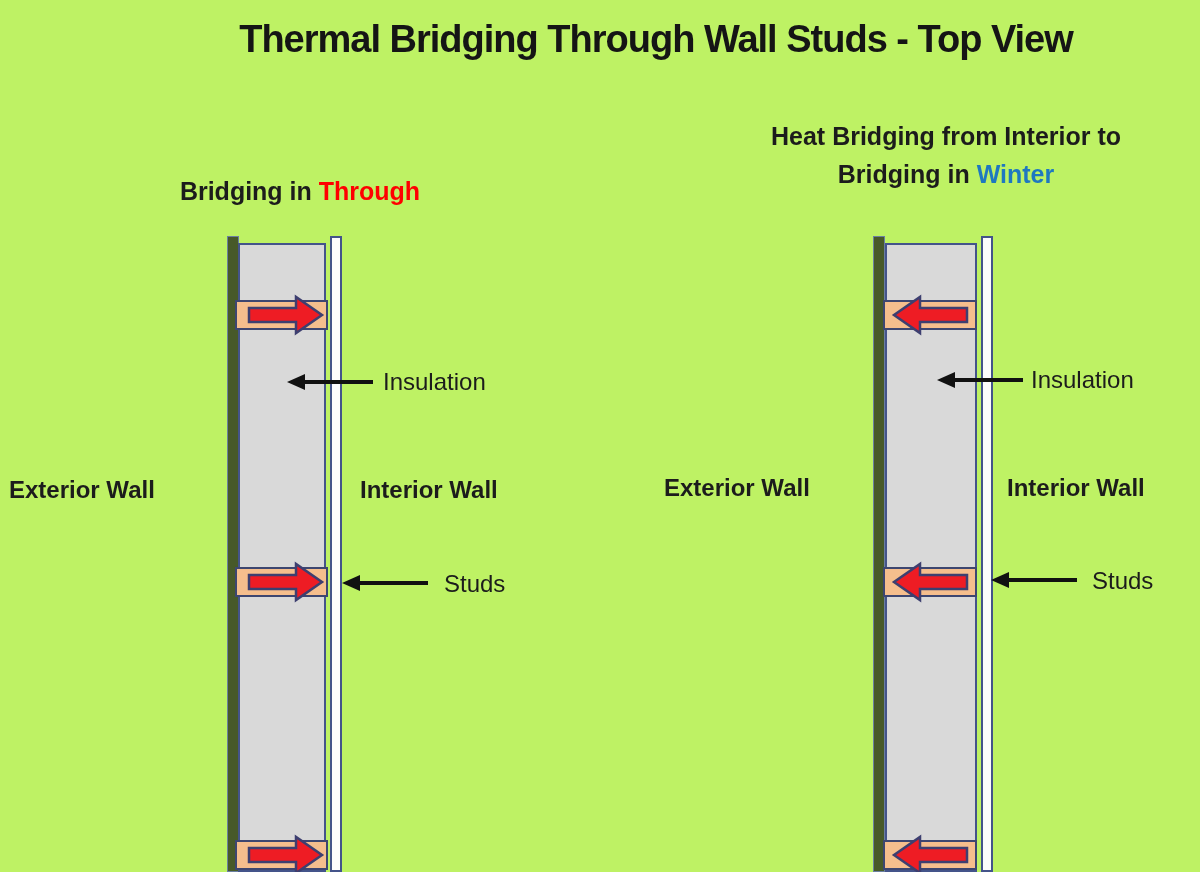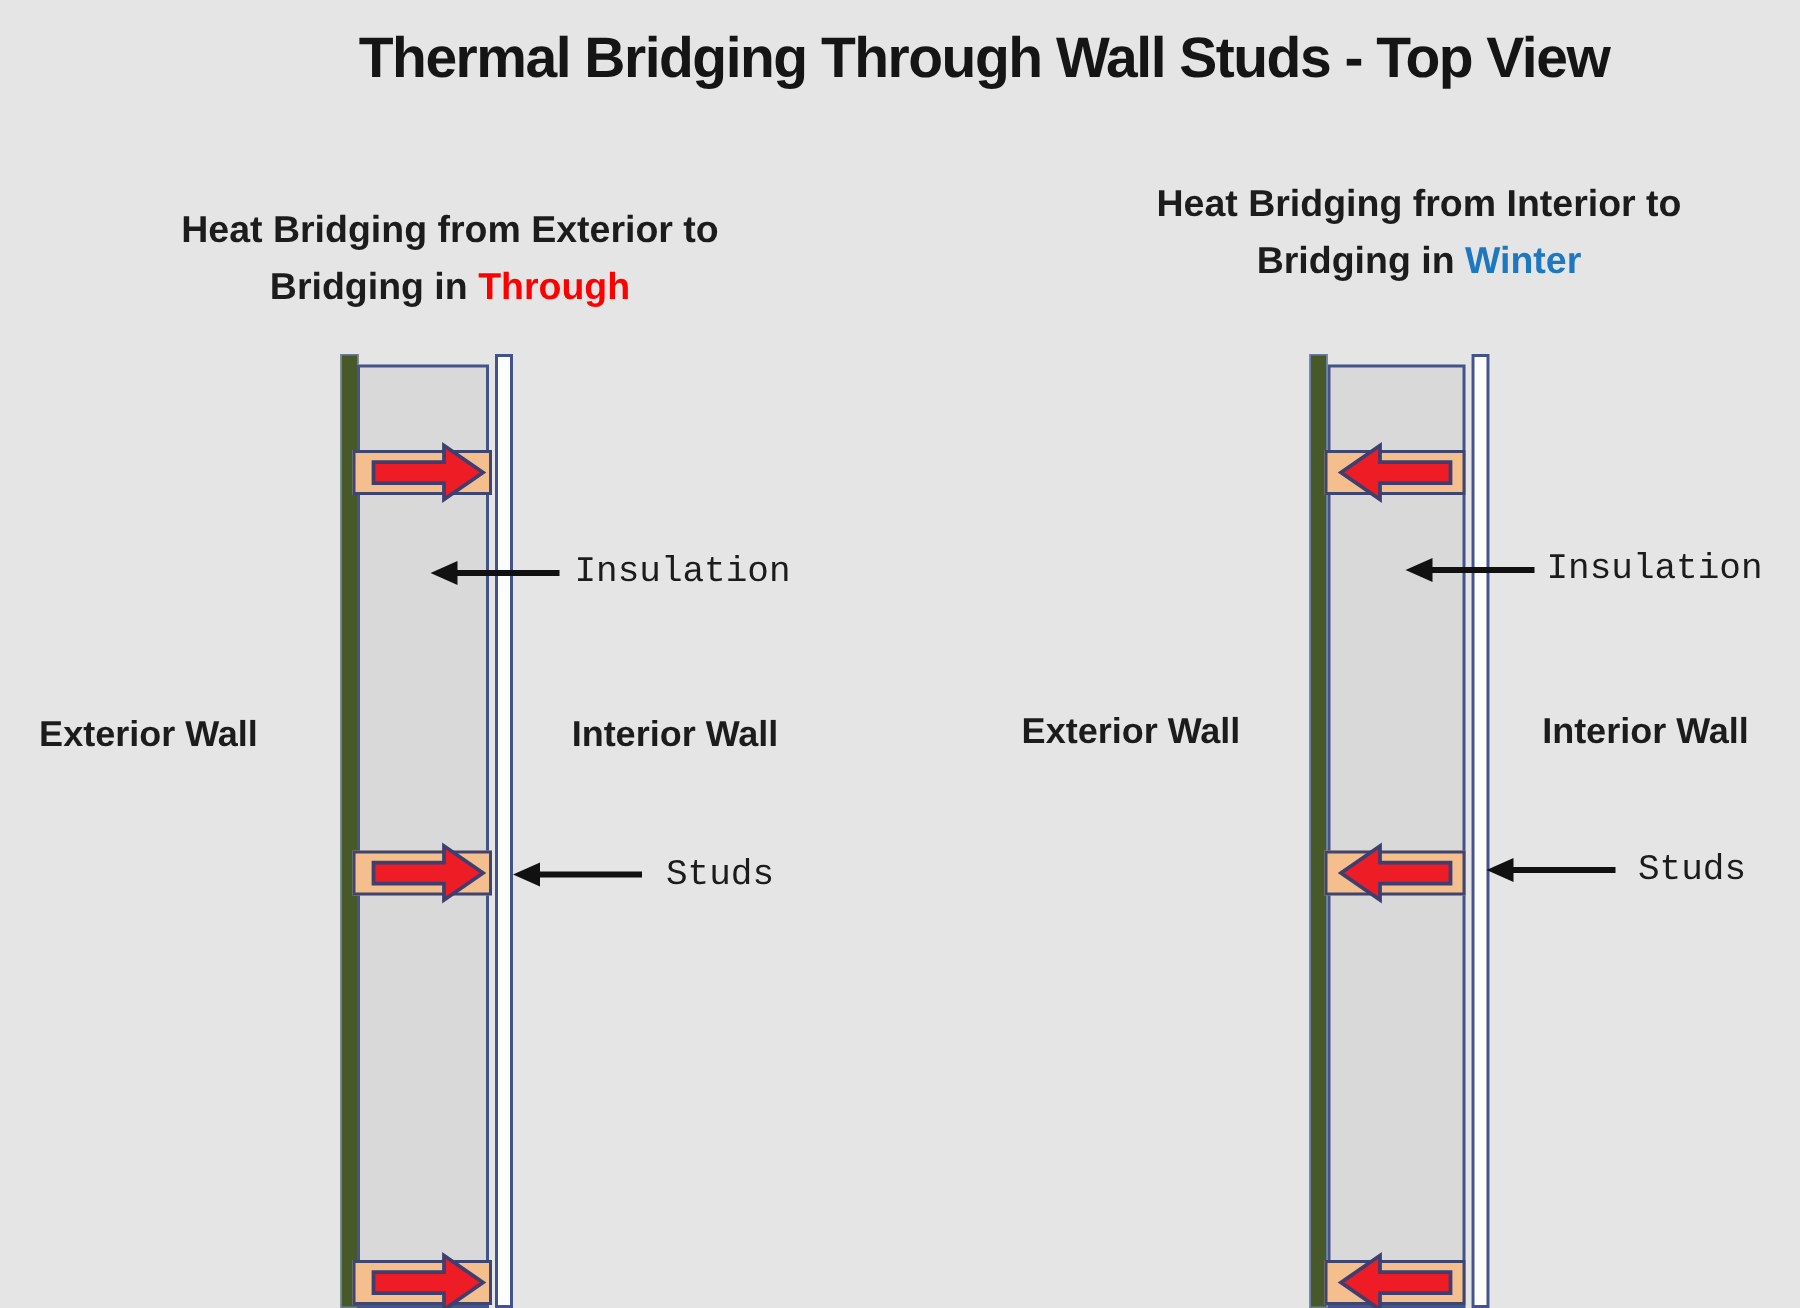--- a/index.html
+++ b/index.html
@@ -6,21 +6,21 @@
     margin: 0;
     padding: 0;
     background: #ffffff;
     font-family: "Liberation Sans", sans-serif;
   }
   #stage {
     position: relative;
     width: 1200px;
     height: 872px;
     overflow: hidden;
-    background: #e5e5e5;
+    background: #bef264;
     color: #1a1a1a;
   }
   .abs { position: absolute; }
 
   .main-title {
     left: 56px; top: 18px; width: 1200px;
     text-align: center;
     font-size: 38px;
     font-weight: bold;
     letter-spacing: -1px;
@@ -58,50 +58,48 @@
   }
   .stud {
     height: 30px;
     background: #f5be8d;
     border: 2px solid #3d4670;
     box-sizing: border-box;
   }
 
   .wall-label {
     width: 180px;
-    text-align: center;
     font-size: 24px;
     font-weight: bold;
     color: #1c1c1c;
   }
   .callout-label {
     font-size: 24px;
     font-weight: normal;
     color: #1c1c1c;
-    font-family: Liberation Mono, monospace;
   }
 
   .heat-arrow polygon {
     fill: #ee1c24;
     stroke: #3d3f70;
     stroke-width: 2.5;
     stroke-linejoin: miter;
   }
   .pointer-arrow line { stroke: #111111; stroke-width: 4; }
   .pointer-arrow polygon { fill: #111111; }
 </style>
 </head>
 <body>
 
 <div id="stage">
 
   <div class="abs main-title">Thermal Bridging Through Wall Studs - Top View</div>
 
   <div class="abs subtitle subtitle-summer">
-    <span>Heat Bridging from Exterior to</span><br>
+    <br>
     <span>Bridging in </span><span style="color: rgb(255, 0, 0);">Through</span>
   </div>
 
   <div class="abs sheathing" style="left:227px;"></div>
   <div class="abs insulation-panel" style="left:238px; width:88px;"></div>
   <div class="abs drywall" style="left:330px;"></div>
 
   <div class="abs stud" style="left:235px; top:300px; width:93px;"></div>
   <div class="abs stud" style="left:235px; top:567px; width:93px;"></div>
   <div class="abs stud" style="left:235px; top:840px; width:93px;"></div>

